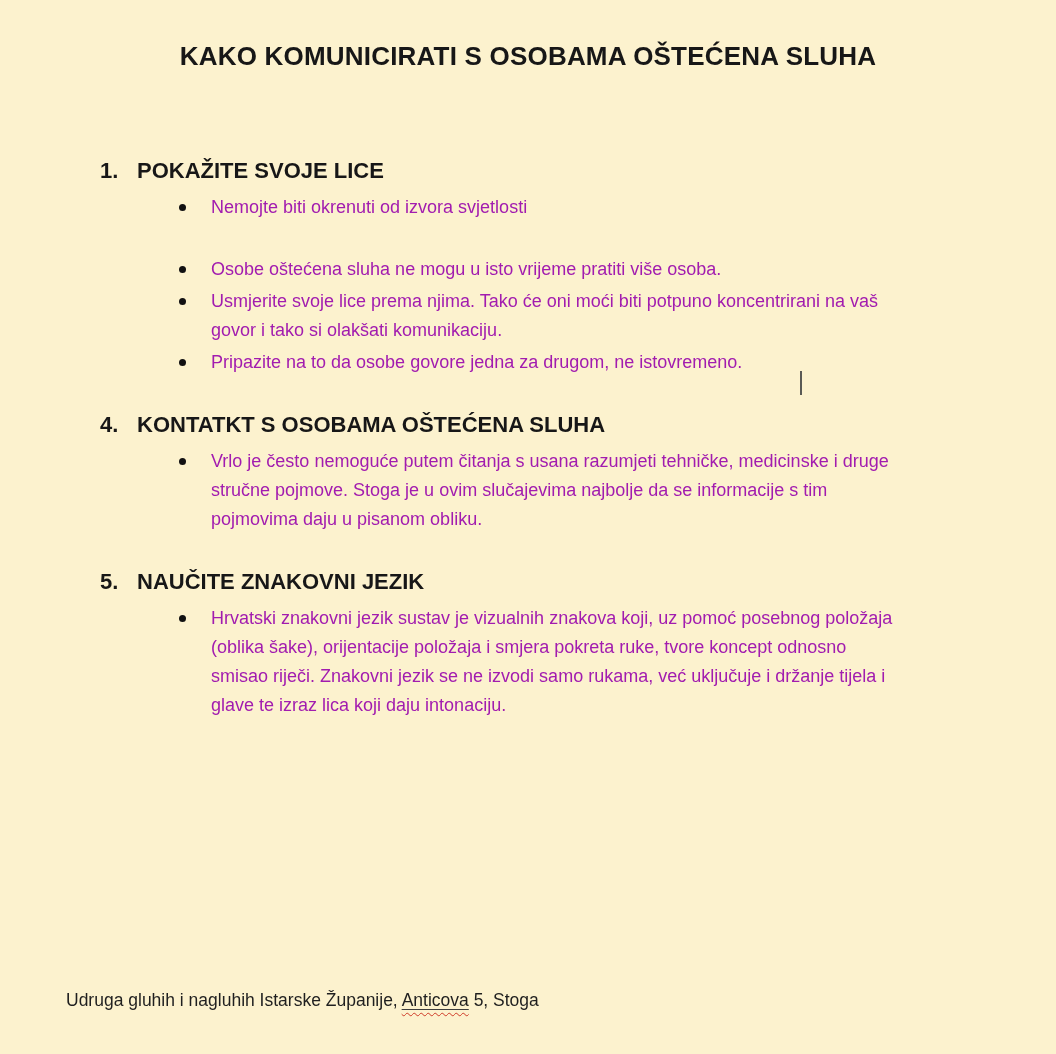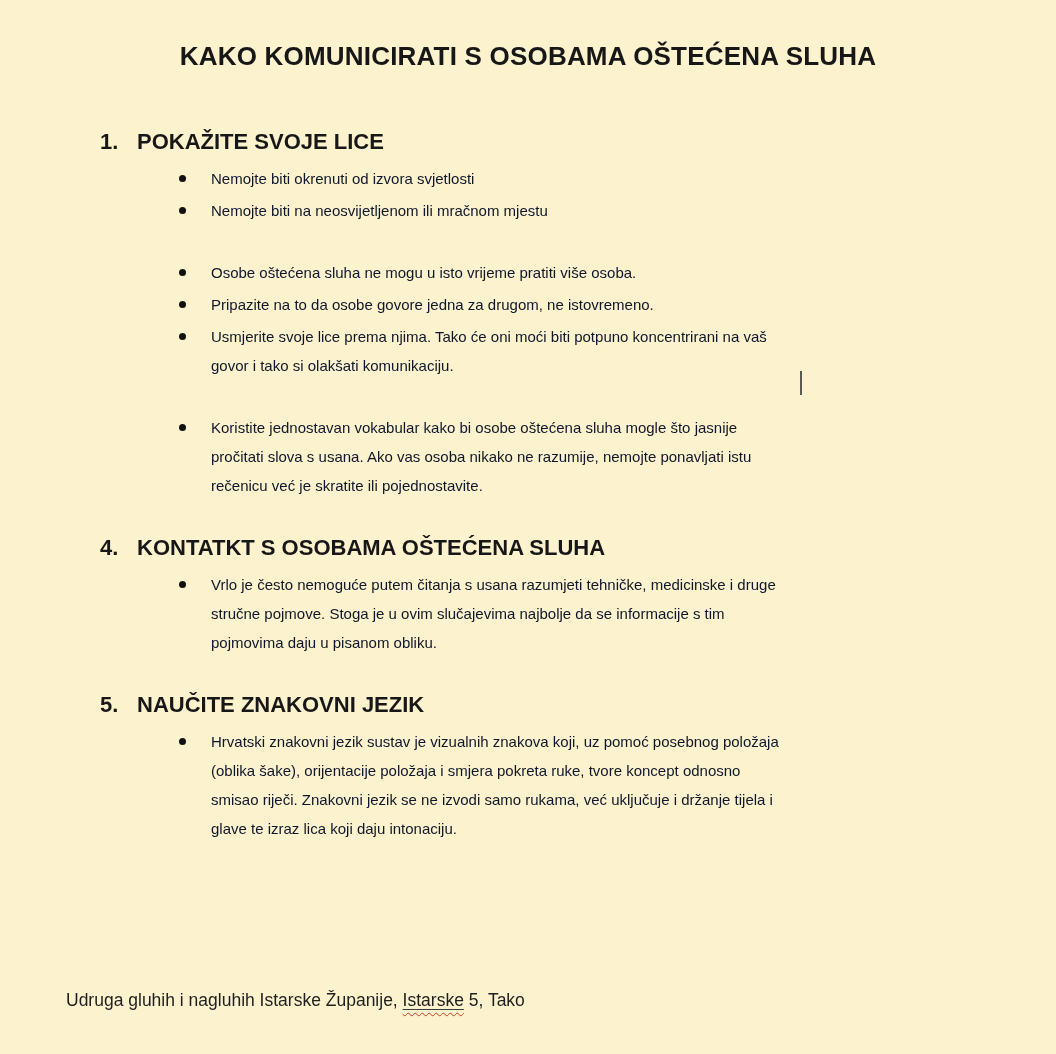--- a/index.html
+++ b/index.html
@@ -19,21 +19,21 @@
   .doc-title {
     margin: 0;
     padding-top: 41px;
     text-align: center;
     font-size: 26px;
     font-weight: 700;
     letter-spacing: 0.2px;
     color: #171717;
   }
   .content {
-    margin: 55px 70px 0 100px;
+    margin: 84px 70px 0 100px;
   }
   .section { margin-bottom: 33px; }
   .sec-heading {
     font-size: 22px;
     font-weight: 700;
     line-height: 30px;
     color: #171717;
     white-space: nowrap;
   }
   .sec-num {
@@ -41,25 +41,25 @@
     width: 37px;
   }
   .bullets {
     list-style: none;
     margin: 7px 0 0 0;
     padding: 0 0 0 78px;
   }
   .bullets li {
     position: relative;
     padding-left: 33px;
-    font-size: 15px;
+    font-size: 18px;
     line-height: 29px;
     margin-bottom: 3px;
     white-space: pre-line;
-    color: #0f172a;
+    color: #a21caf;
   }
   .bullets li .bullet-dot {
     position: absolute;
     left: 1px;
     top: 11px;
     width: 7px;
     height: 7px;
     border-radius: 50%;
     background: #111;
   }
@@ -99,39 +99,33 @@
   <h1 class="doc-title">KAKO KOMUNICIRATI S OSOBAMA OŠTEĆENA SLUHA</h1>
 
   <div class="content">
 
     <div class="section">
       <div class="sec-heading">
         <span class="sec-num">1.</span><span>POKAŽITE SVOJE LICE</span>
       </div>
       <ul class="bullets">
         <li><span class="bullet-dot"></span><span>Nemojte biti okrenuti od izvora svjetlosti</span></li>
-        <li><span class="bullet-dot"></span><span>Nemojte biti na neosvijetljenom ili mračnom mjestu</span></li>
       </ul>
     </div>
 
     <div class="section">
       <ul class="bullets">
         <li><span class="bullet-dot"></span><span>Osobe oštećena sluha ne mogu u isto vrijeme pratiti više osoba.</span></li>
-        <li><span class="bullet-dot"></span><span>Pripazite na to da osobe govore jedna za drugom, ne istovremeno.</span></li>
         <li><span class="bullet-dot"></span><span>Usmjerite svoje lice prema njima. Tako će oni moći biti potpuno koncentrirani na vaš
 govor i tako si olakšati komunikaciju.</span></li>
+        <li><span class="bullet-dot"></span><span>Pripazite na to da osobe govore jedna za drugom, ne istovremeno.</span></li>
       </ul>
     </div>
 
     <div class="section">
-      <ul class="bullets">
-        <li><span class="bullet-dot"></span><span>Koristite jednostavan vokabular kako bi osobe oštećena sluha mogle što jasnije
-pročitati slova s usana. Ako vas osoba nikako ne razumije, nemojte ponavljati istu
-rečenicu već je skratite ili pojednostavite.</span></li>
-      </ul>
     </div>
 
     <div class="section">
       <div class="sec-heading">
         <span class="sec-num">4.</span><span>KONTATKT S OSOBAMA OŠTEĆENA SLUHA</span>
       </div>
       <ul class="bullets">
         <li><span class="bullet-dot"></span><span>Vrlo je često nemoguće putem čitanja s usana razumjeti tehničke, medicinske i druge
 stručne pojmove. Stoga je u ovim slučajevima najbolje da se informacije s tim
 pojmovima daju u pisanom obliku.</span></li>
@@ -148,16 +142,16 @@
 smisao riječi. Znakovni jezik se ne izvodi samo rukama, već uključuje i držanje tijela i
 glave te izraz lica koji daju intonaciju.</span></li>
       </ul>
     </div>
 
   </div>
 
   <div class="text-caret"></div>
 
   <div class="doc-footer">
-    <span>Udruga gluhih i nagluhih Istarske Županije, </span><span class="squiggle"><span class="u-word">Istarske</span></span><span> 5, Tako</span>
+    <span>Udruga gluhih i nagluhih Istarske Županije, </span><span class="squiggle"><span class="u-word">Anticova</span></span><span> 5, Stoga</span>
   </div>
 
 </div>
 
 </body></html>

